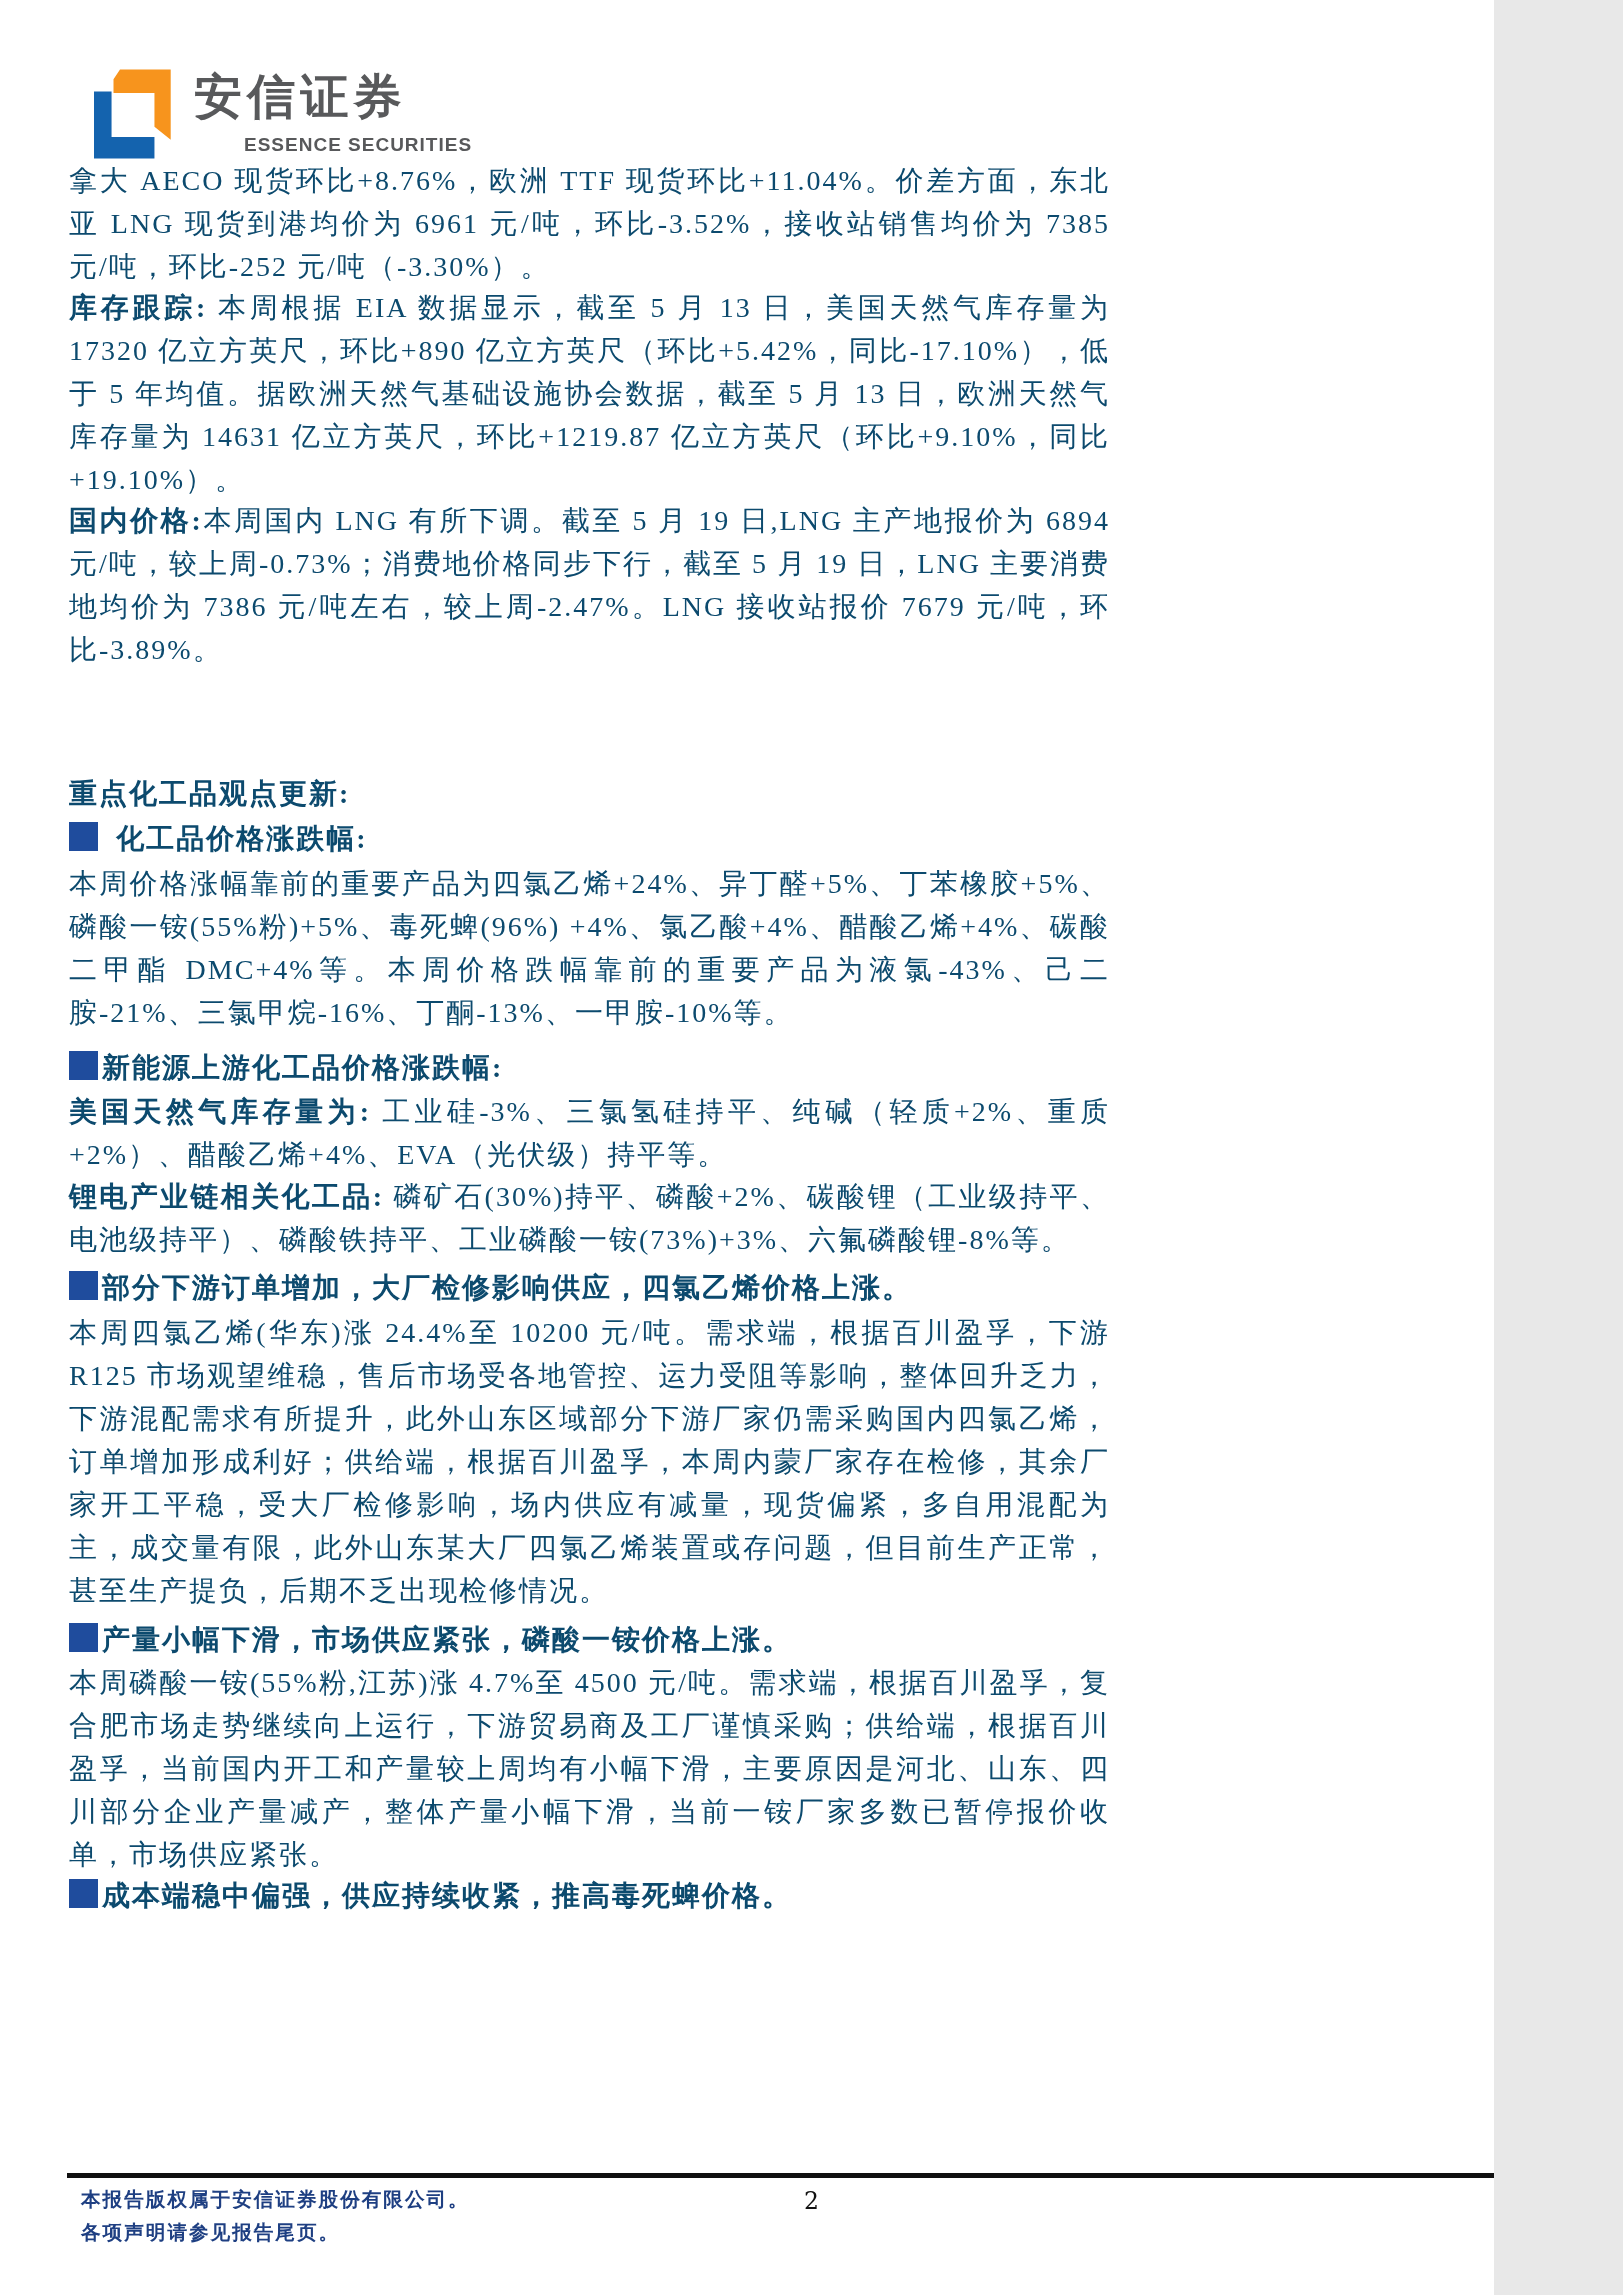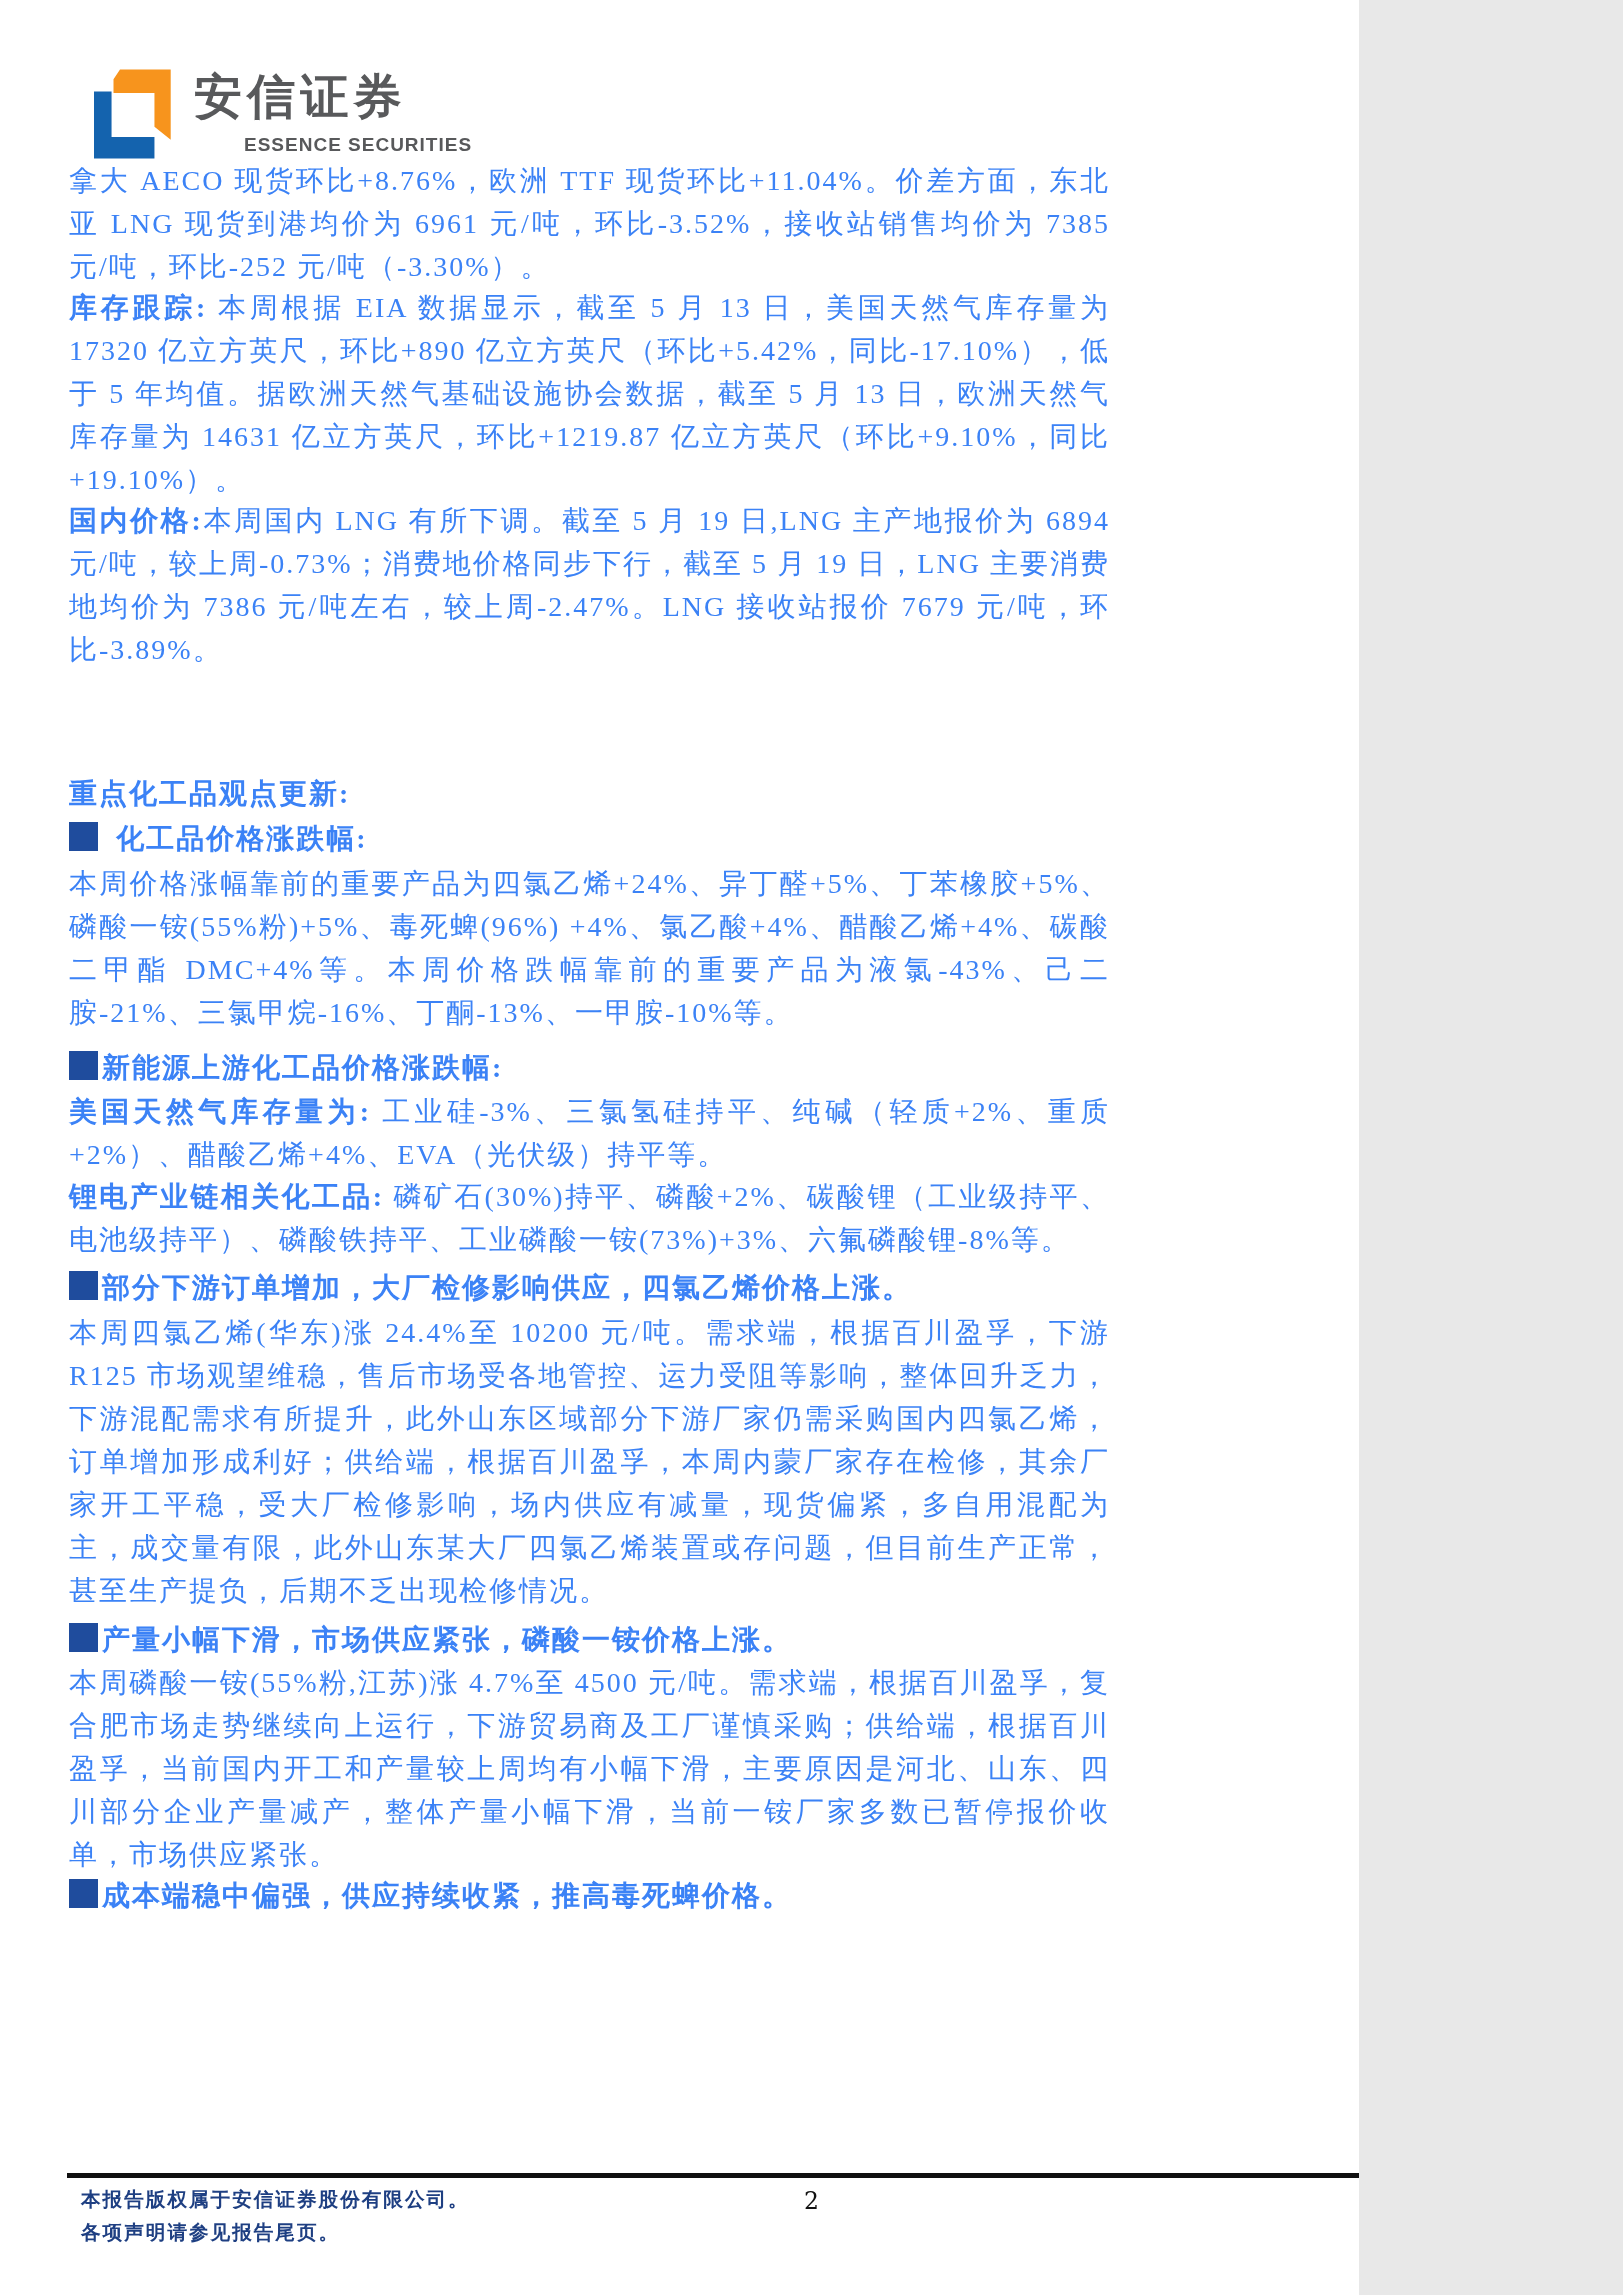--- a/index.html
+++ b/index.html
@@ -1,18 +1,18 @@
 <!DOCTYPE html>
 <html style="font-size:10.5px"><head>
 <meta charset="utf-8">
 <style>
   html,body{margin:0;padding:0;background:#e8e8e8;}
   .page{
     position:relative;
-    width:1359px;
+    width:1494px;
     height:2295px;
     background:#ffffff;
     overflow:hidden;
     font-family:"Liberation Serif","DejaVu Serif",serif;
   }
   
   .logo-mark{position:absolute;left:94px;top:69px;width:78px;height:90px;}
   .logo-cn{
     position:absolute;left:194px;top:73px;
     font-family:"Liberation Sans","DejaVu Sans",sans-serif;
@@ -22,21 +22,21 @@
   .logo-en{
     position:absolute;left:196px;top:135px;
     font-family:"Liberation Sans","DejaVu Sans",sans-serif;
     font-size:19px;font-weight:700;color:#58595b;
     letter-spacing:1px;line-height:1;white-space:nowrap;margin-left:48px;
   }
   
   .body-text{
     position:absolute;left:69px;width:1041px;
     font-size:28px;line-height:43px;letter-spacing:2px;
-    color:#3b82f6;text-align:justify;text-align-last:left;
+    color:#0c4a6e;text-align:justify;text-align-last:left;
   }
   .lead{font-weight:700;font-family:Liberation Serif, serif;}
   .sec{font-weight:700;}
   .sq{
     display:inline-block;width:29px;height:29px;
     background:#1f4c9d;vertical-align:-3.3px;margin-right:3.9px;
   }
   .sq.gap{margin-right:18.3px;}
   
   .footer-sep{

